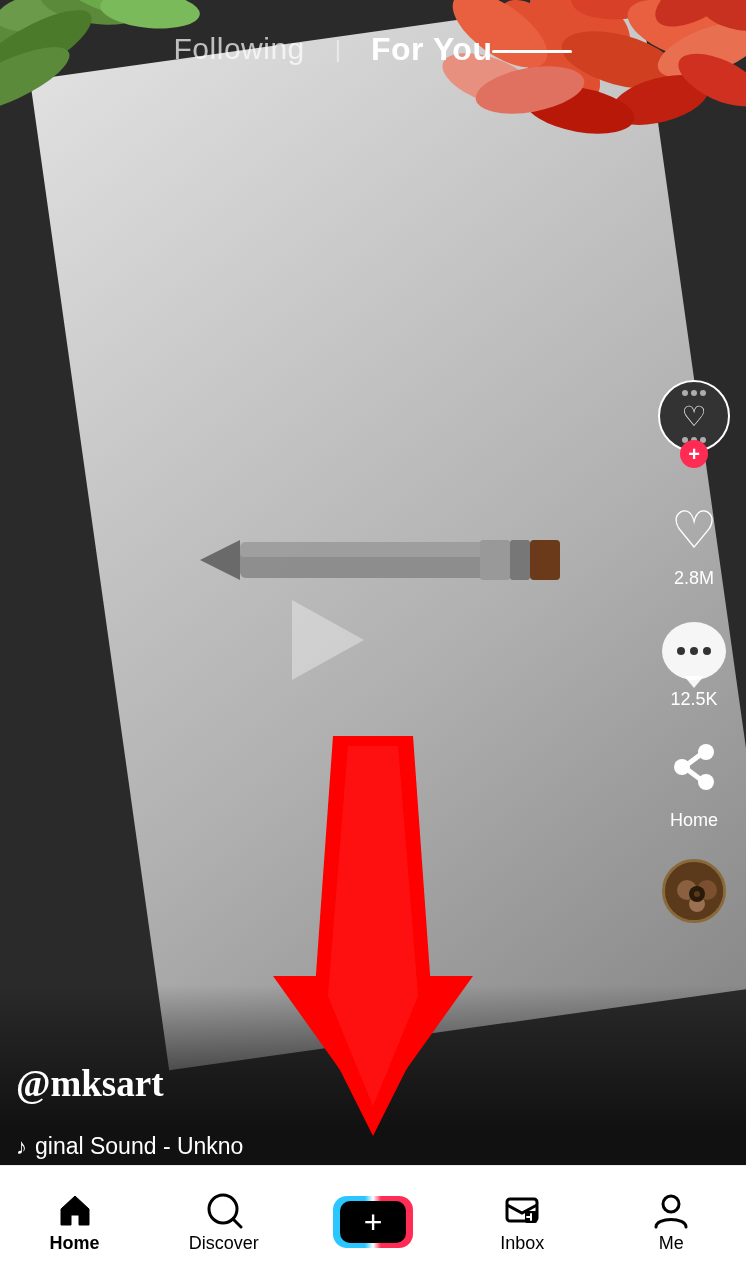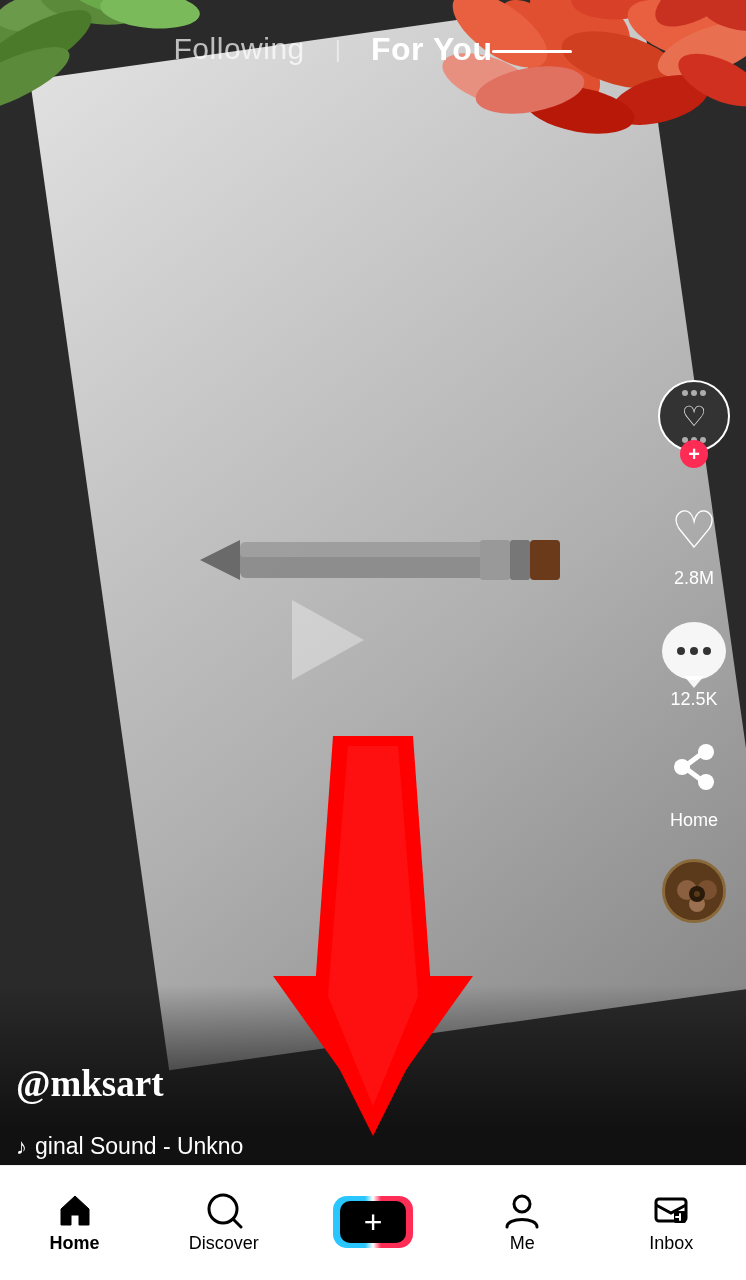--- a/index.html
+++ b/index.html
@@ -527,28 +527,28 @@
   </div>
 
   <div class="nav-item">
     <div class="plus-btn">
       <div class="plus-btn-inner">+</div>
     </div>
   </div>
 
   <div class="nav-item">
     <svg width="38" height="38" viewBox="0 0 38 38">
-      <circle cx="19" cy="13" r="8" fill="none" stroke="#000" stroke-width="3"></circle>
-      <path d="M4 36 C4 26 34 26 34 36" fill="none" stroke="#000" stroke-width="3" stroke-linecap="round"></path>
-    </svg>
-    <span class="nav-label">Me</span>
-  </div>
-
-  <div class="nav-item">
-    <svg width="38" height="38" viewBox="0 0 38 38">
       <rect x="4" y="8" width="30" height="22" rx="3" fill="none" stroke="#000" stroke-width="3"></rect>
       <path d="M4 14 L19 22 L34 14" stroke="#000" stroke-width="3" fill="none"></path>
       <rect x="22" y="20" width="12" height="12" rx="2" fill="#000"></rect>
       <path d="M24 26 L28 26 M28 23 L28 29" stroke="#fff" stroke-width="2" stroke-linecap="round"></path>
     </svg>
     <span class="nav-label">Inbox</span>
   </div>
+
+  <div class="nav-item">
+    <svg width="38" height="38" viewBox="0 0 38 38">
+      <circle cx="19" cy="13" r="8" fill="none" stroke="#000" stroke-width="3"></circle>
+      <path d="M4 36 C4 26 34 26 34 36" fill="none" stroke="#000" stroke-width="3" stroke-linecap="round"></path>
+    </svg>
+    <span class="nav-label">Me</span>
+  </div>
 </div>
 
 </body></html>

